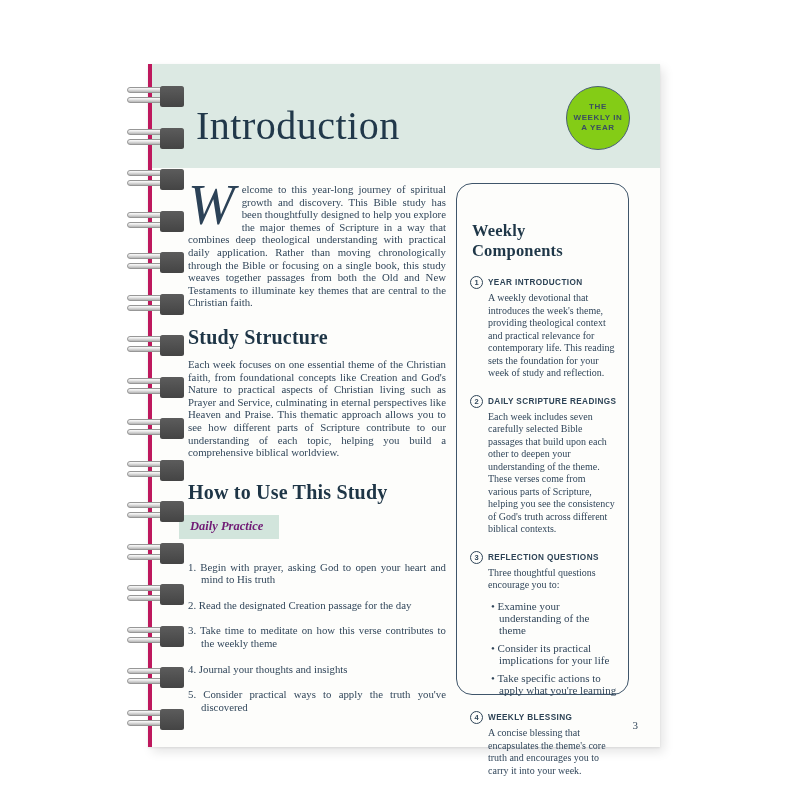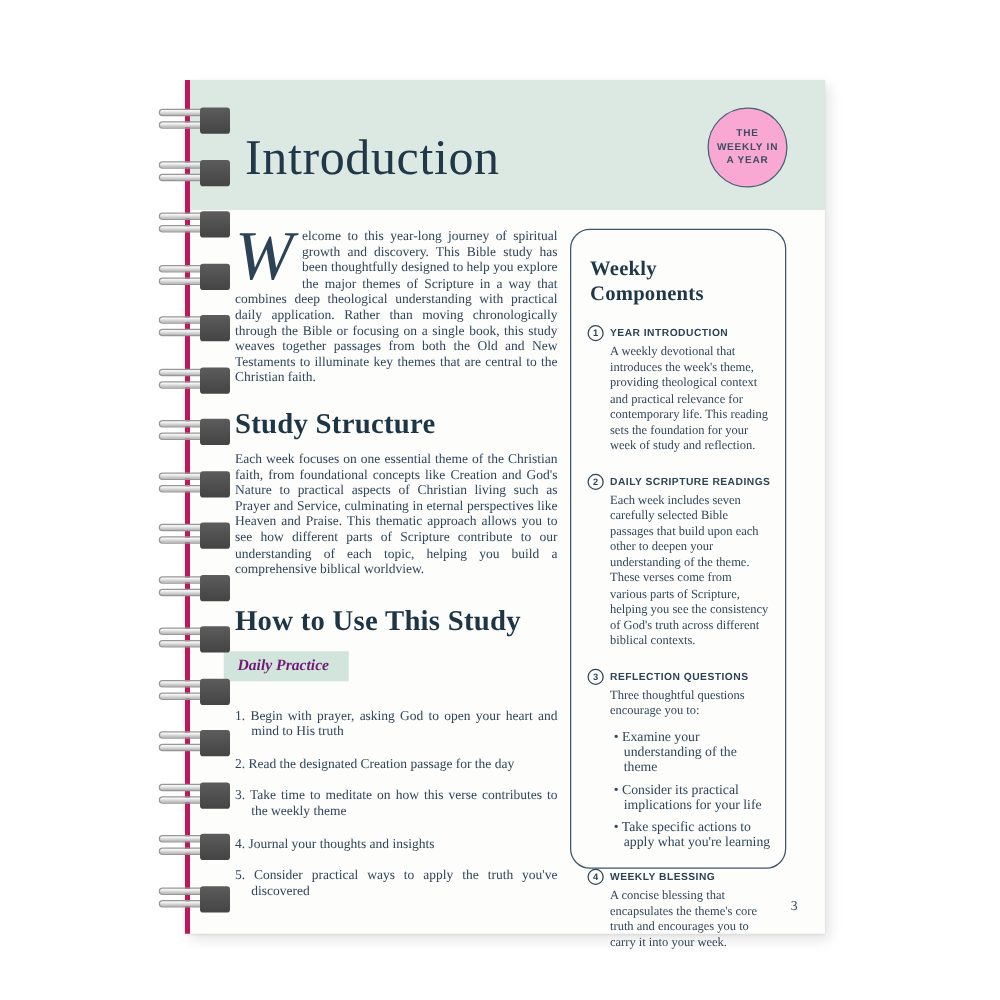--- a/index.html
+++ b/index.html
@@ -15,57 +15,57 @@
     box-shadow:4px 5px 10px rgba(0,0,0,.10), 0 1px 2px rgba(0,0,0,.08);
     z-index:1;
   }
   .band{position:absolute;left:0;top:0;width:100%;height:104px;background:#dce9e3;}
   .page-title{
     position:absolute;left:44px;top:42px;margin:0;
     font-size:40px;font-weight:500;letter-spacing:.5px;color:#21384a;line-height:1;
   }
   .badge{
     position:absolute;left:414px;top:22px;width:64px;height:64px;border-radius:50%;
-    background:#f9a8d4;border:1px solid #4a6073;box-sizing:border-box;
+    background:#84cc16;border:1px solid #4a6073;box-sizing:border-box;
     display:flex;align-items:center;justify-content:center;text-align:center;
   }
   .badge-text{
     font-family:"Liberation Sans",sans-serif;font-size:8px;font-weight:bold;
     letter-spacing:.6px;line-height:1.35;color:#3a4e60;
   }
   
   .content{position:absolute;left:36px;top:119px;width:258px;}
   .content p{margin:0;font-size:10.8px;line-height:12.6px;text-align:justify;}
   .dropcap{
     float:left;font-style:italic;font-size:56px;line-height:40px;
     color:#2c4257;margin:2px 7px 0 0;
   }
   .h2{
-    margin:0;font-size:23px;font-weight:600;color:#1e3546;letter-spacing:.2px;
+    margin:0;font-size:20px;font-weight:600;color:#1e3546;letter-spacing:.2px;
   }
   .h2.study{margin-top:17px;margin-bottom:9px;}
   .h2.howto{margin-top:22px;margin-bottom:11px;}
   .highlight{
     display:inline-block;background:#d2e5dc;color:#701a75;
     font-style:italic;font-weight:bold;font-size:12.5px;
     padding:4px 16px 5px 11px;margin-left:-9px;
   }
   .steps{margin-top:22px;}
   .step{
     font-size:10.8px;line-height:12.6px;text-align:justify;
     padding-left:13px;text-indent:-13px;margin-bottom:13px;
   }
   
   .sidebox{
     position:absolute;left:304px;top:119px;width:173px;height:512px;
     border:1.5px solid #3f556a;border-radius:16px;background:#fdfdfb;
     box-sizing:border-box;padding:17px 11px 14px 13px;
   }
   .sidebox h3{
-    margin:4px 0 15px 2px;font-size:16.5px;font-weight:600;color:#1f3748;
+    margin:20px 0 15px 2px;font-size:16.5px;font-weight:600;color:#1f3748;
     letter-spacing:.2px;
   }
   .witem{margin-bottom:15px;}
   .witem-head{display:flex;align-items:center;gap:5px;}
   .num{
     flex:0 0 auto;width:11px;height:11px;border:1px solid #2f4558;border-radius:50%;
     display:inline-flex;align-items:center;justify-content:center;
     font-family:"Liberation Sans",sans-serif;font-weight:bold;font-size:7.5px;color:#2f4558;
   }
   .wlabel{

